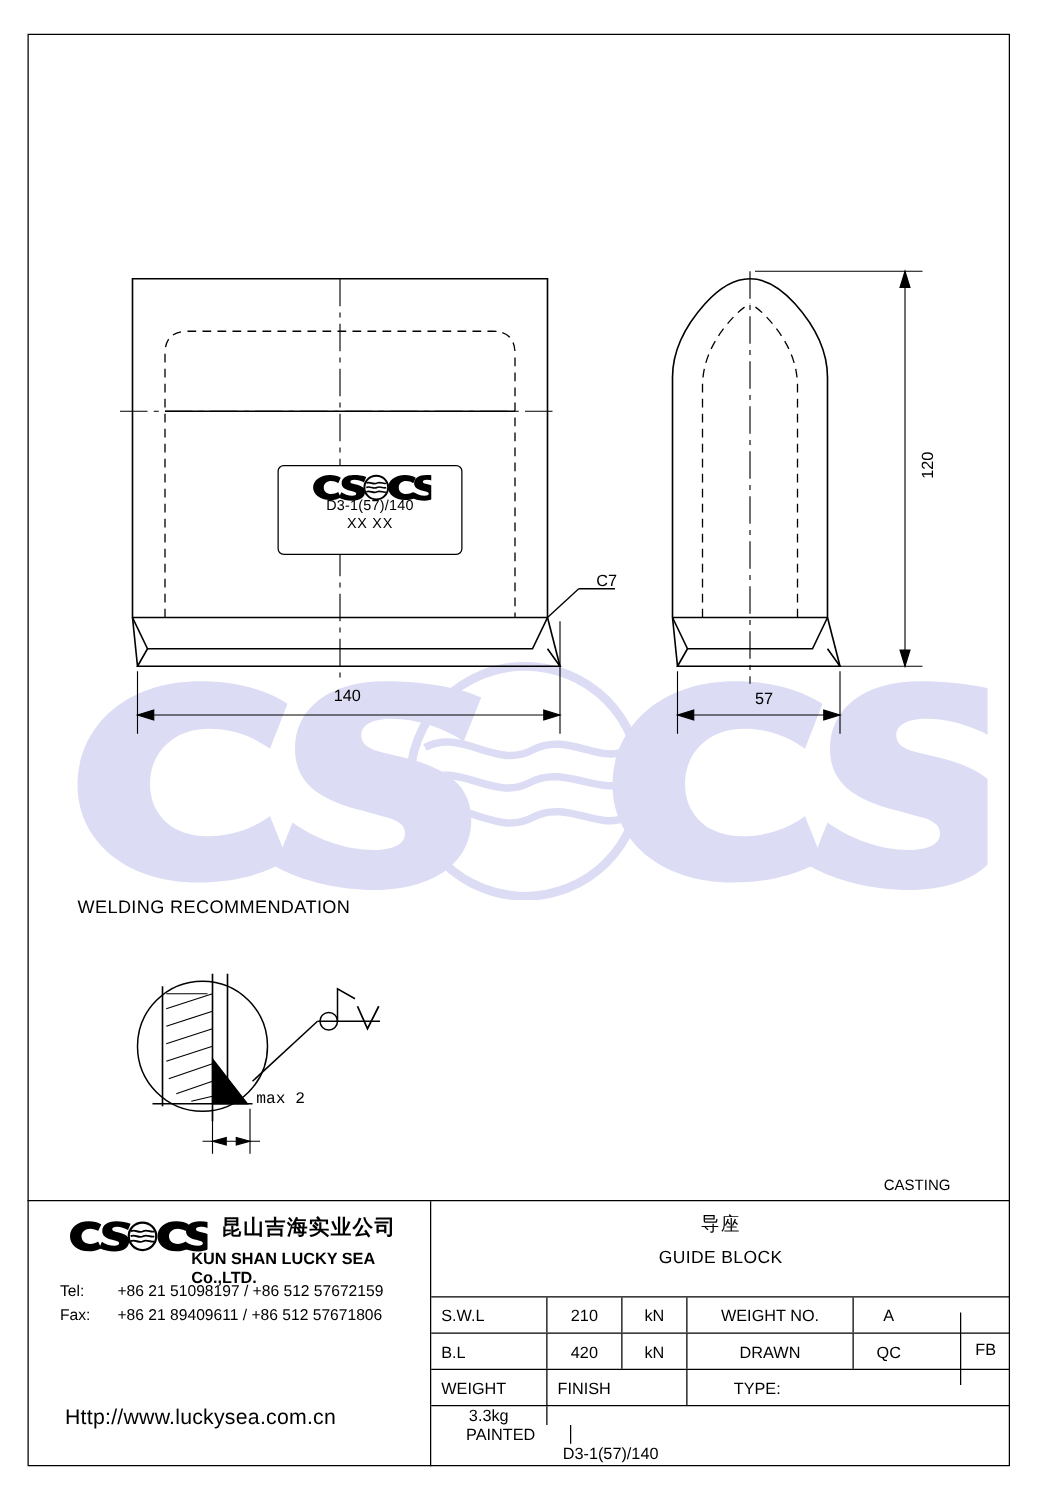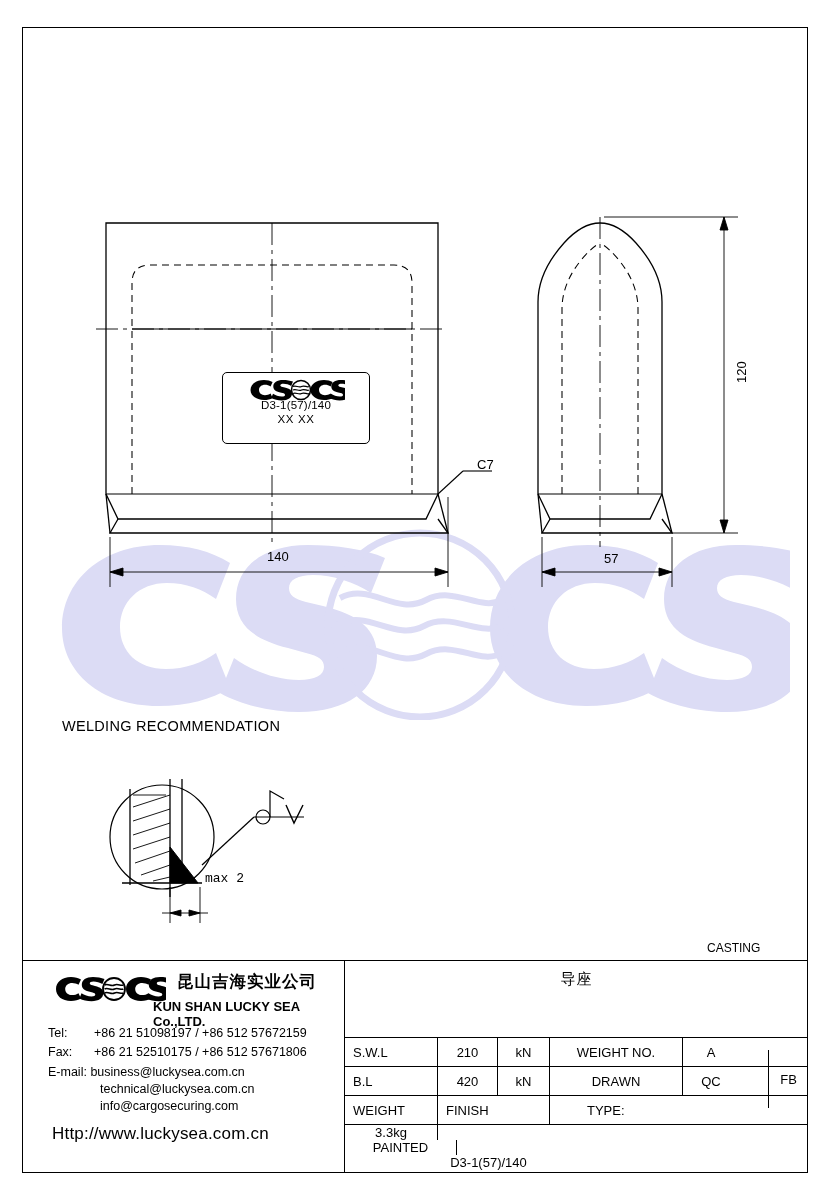--- a/index.html
+++ b/index.html
@@ -379,39 +379,32 @@
       </svg>
 
       <div class="company-cn">昆山吉海实业公司</div>
       <div class="company-en">KUN SHAN LUCKY SEA Co.,LTD.</div>
 
       <div class="contact">
         <div class="row">
           <span class="lab">Tel:</span><span>+86 21    51098197  / +86 512   57672159</span>
         </div>
         <div class="row">
-          <span class="lab">Fax:</span><span>+86 21    52510175  / +86 512   57671806</span>
+          <span class="lab">Fax:</span><span>+86 21    89409611  / +86 512   57671806</span>
         </div>
       </div>
 
-      <div class="emailblk">
-        <div class="e1">
-          <span>E-mail:</span>
-          <span>business@luckysea.com.cn</span>
-        </div>
-        <div class="indent">technical@luckysea.com.cn</div>
-        <div class="indent">info@cargosecuring.com</div>
-      </div>
 
       <div class="website">Http://www.luckysea.com.cn</div>
     </div>
 
     <div class="tb-right">
       <div class="tb-head">
         <div class="cn">导座</div>
+        <div class="en">GUIDE BLOCK</div>
       </div>
 
       <div class="grid">
         <div class="fb-cell">FB</div>
 
         <div class="grow">
           <div class="gcell c-swl">S.W.L</div>
           <div class="gcell c-val center">210</div>
           <div class="gcell c-unit center">kN</div>
           <div class="gcell c-ed center">WEIGHT NO.</div>

